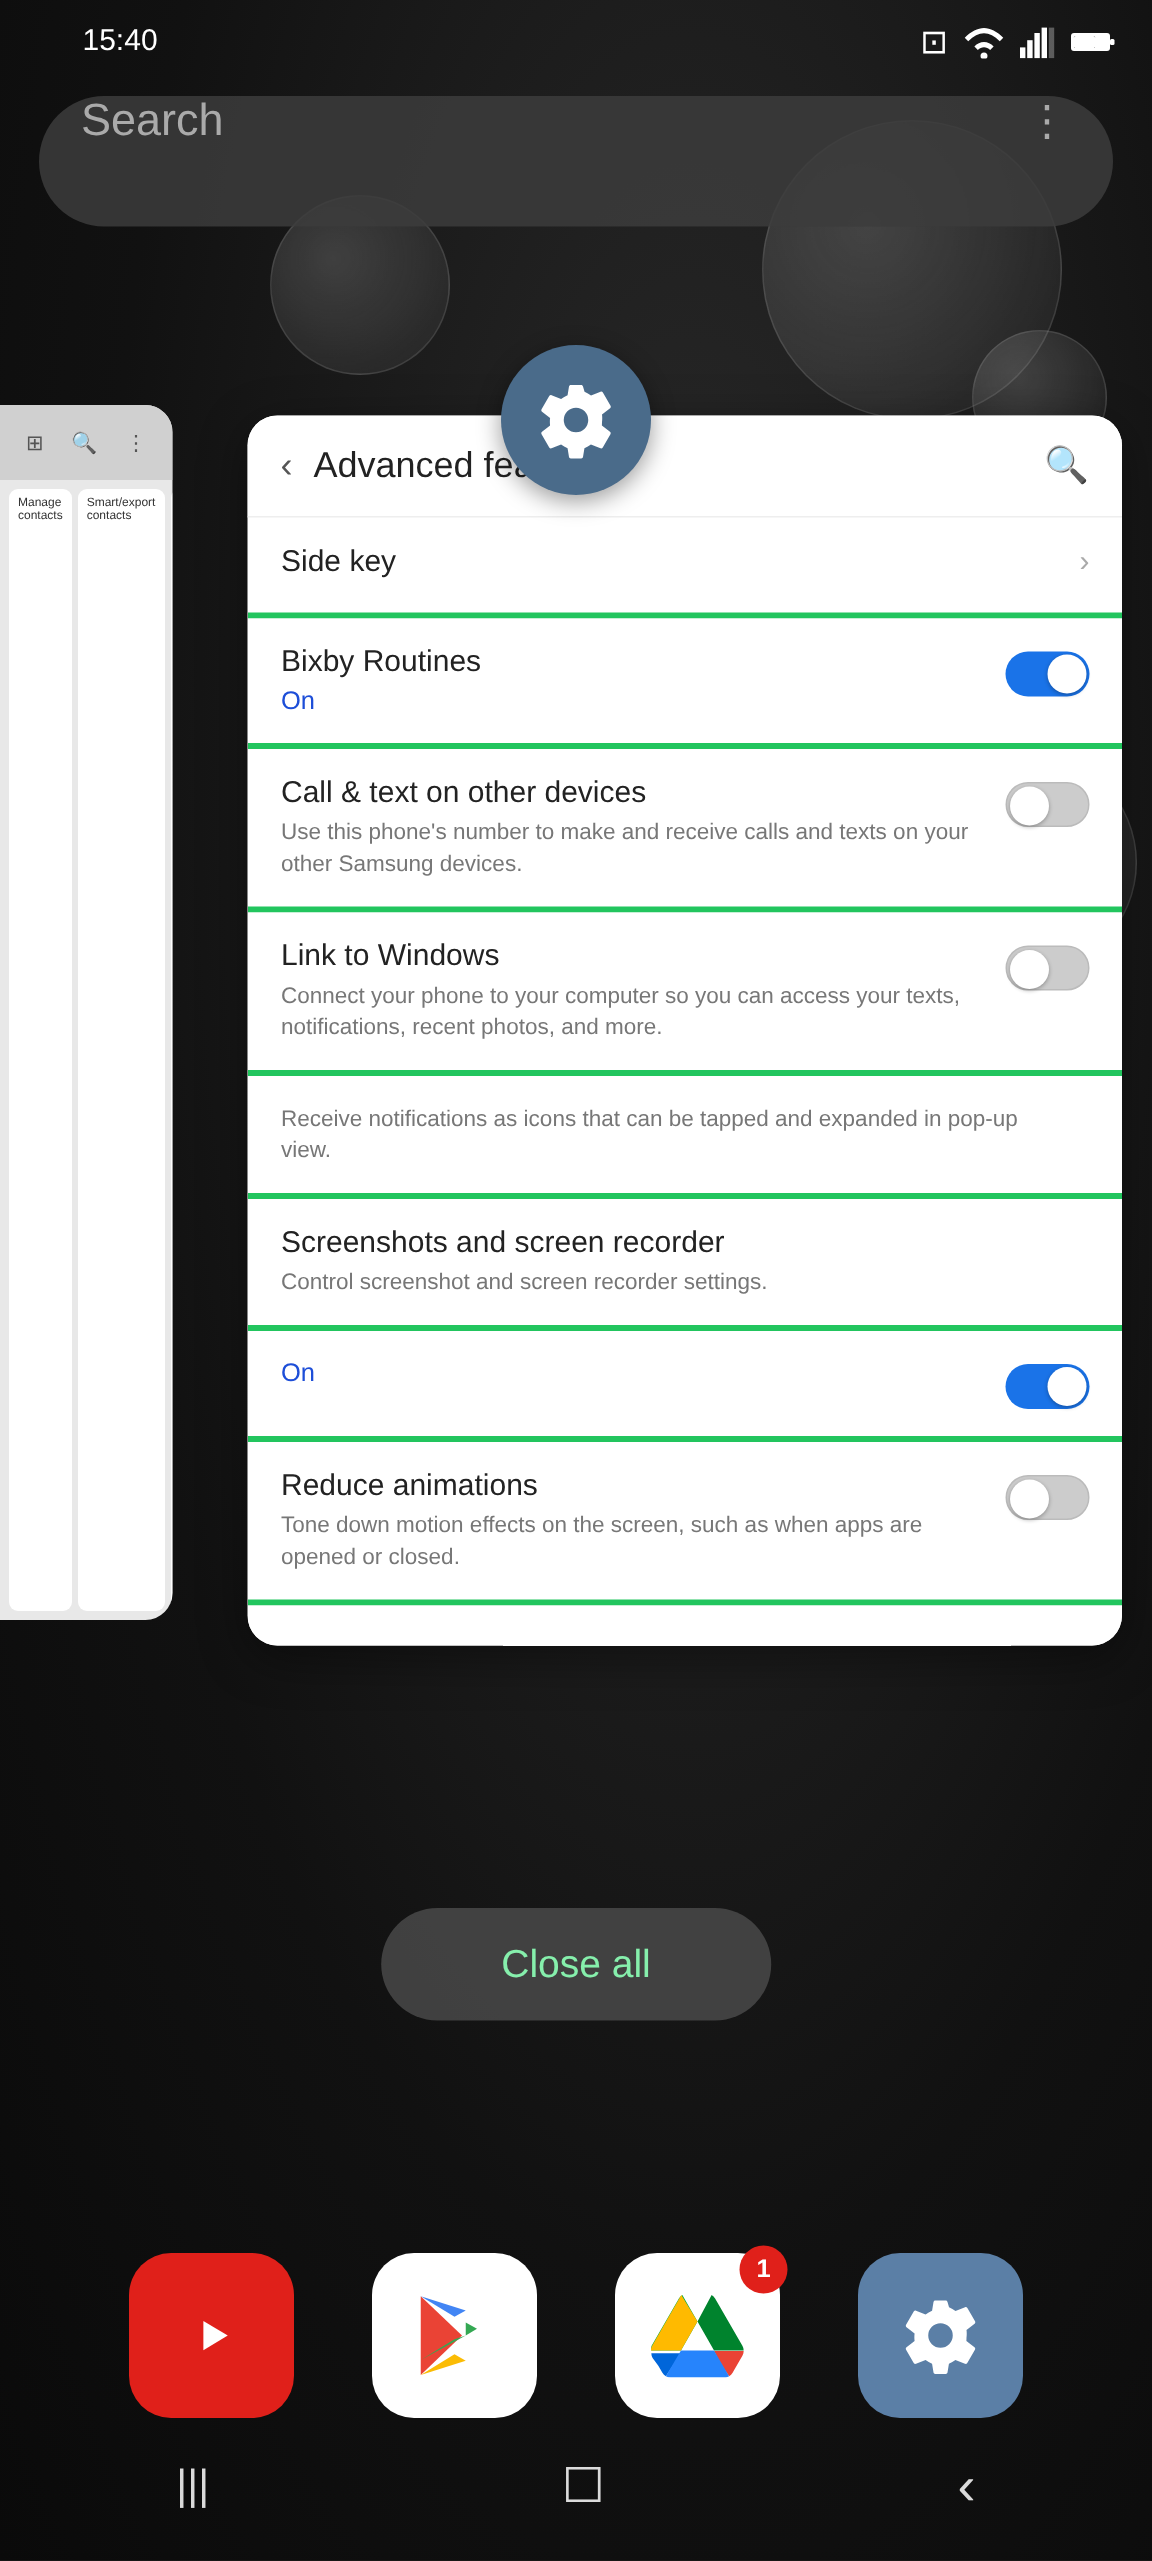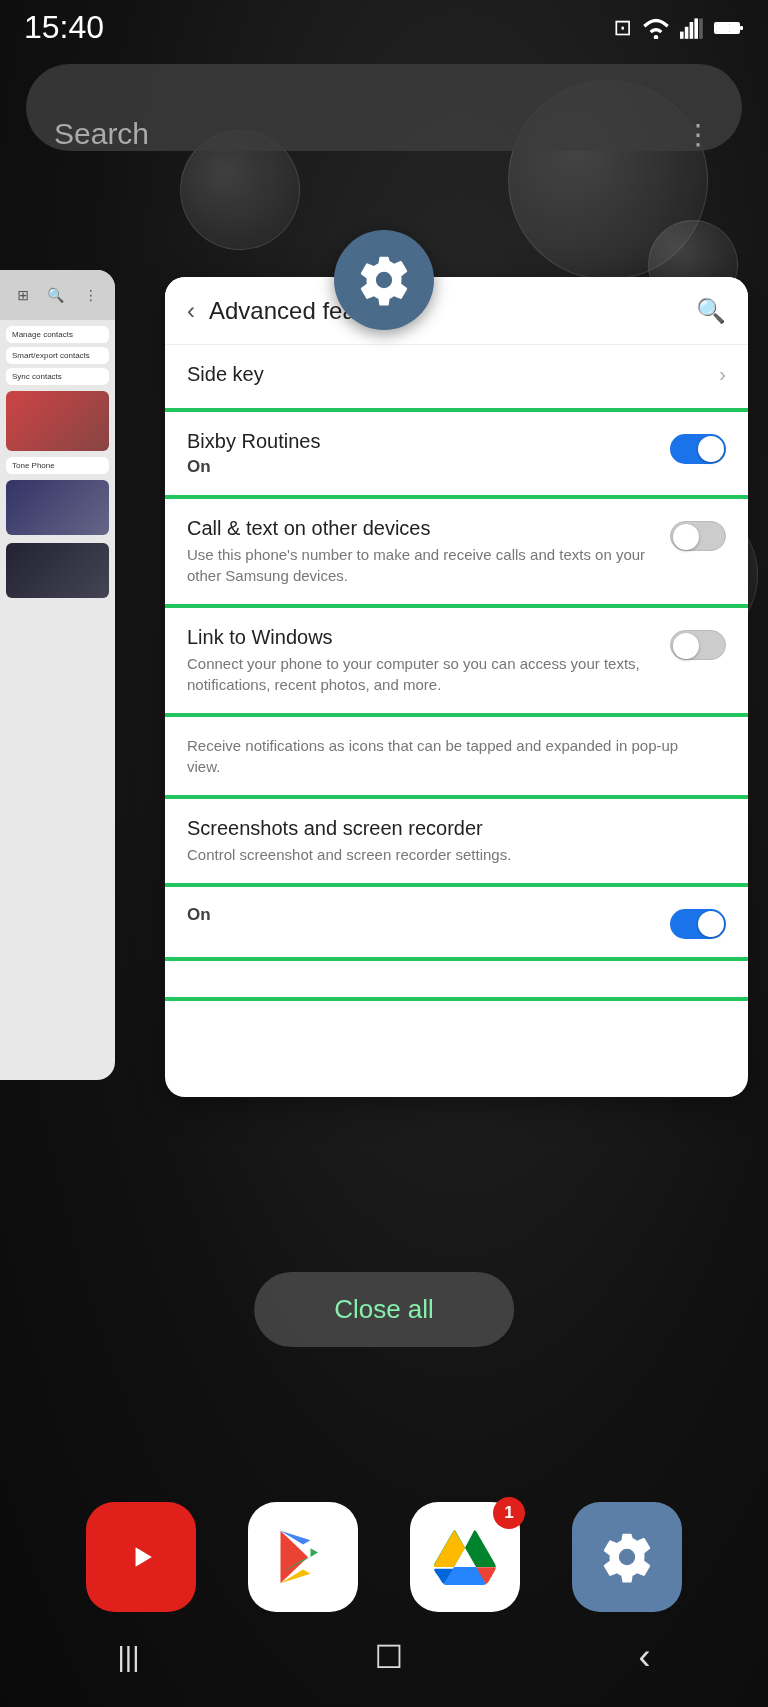--- a/index.html
+++ b/index.html
@@ -36,43 +36,44 @@
       right: 0;
       height: 55px;
       display: flex;
       align-items: center;
       justify-content: space-between;
       padding: 0 24px;
       z-index: 10;
     }
     .status-time {
       color: white;
-      font-size: 32px;
+      font-size: 20px;
       font-weight: 500;
+      margin-left: 31px;
     }
     .status-icons {
       display: flex;
       align-items: center;
       gap: 10px;
     }
     .status-icons svg {
       fill: white;
     }
 
     
     .search-bar {
       position: absolute;
       top: 64px;
       left: 26px;
       right: 26px;
       height: 87px;
       background: rgba(60,60,60,0.85);
       border-radius: 44px;
       display: flex;
-      align-items: flex-end;
+      align-items: flex-start;
       padding: 0 28px;
       z-index: 10;
     }
     .search-text {
       flex: 1;
       color: #aaa;
       font-size: 30px;
     }
     .search-dots {
       color: #aaa;
@@ -98,21 +99,21 @@
       height: 50px;
       background: #d0d0d0;
       display: flex;
       align-items: center;
       justify-content: space-around;
       padding: 0 8px;
     }
     .recent-card-content {
       flex: 1;
       display: flex;
-      flex-direction: column;
+      flex-direction: row;
       gap: 4px;
       padding: 6px;
       overflow: hidden;
     }
     .card-item {
       background: white;
       border-radius: 6px;
       padding: 4px 6px;
       font-size: 8px;
       color: #333;
@@ -214,22 +215,22 @@
       font-weight: 400;
       margin-bottom: 4px;
     }
     .setting-subtitle {
       font-size: 15px;
       color: #777;
       line-height: 1.4;
     }
     .setting-on {
       font-size: 17px;
-      color: #404040;
-      font-weight: 700;
+      color: #1d4ed8;
+      font-weight: 400;
     }
 
     
     .toggle {
       width: 56px;
       height: 30px;
       border-radius: 15px;
       position: relative;
       flex-shrink: 0;
       margin-top: 4px;
@@ -471,20 +472,29 @@
 
     <div class="setting-item">
       <div class="setting-item-text">
         <div class="setting-on">On</div>
       </div>
       <div class="toggle toggle-on">
         <div class="toggle-thumb"></div>
       </div>
     </div>
 
+    <div class="setting-item">
+      <div class="setting-item-text">
+        <div class="setting-title">Reduce animations</div>
+        <div class="setting-subtitle">Tone down motion effects on the screen, such as when apps are opened or closed.</div>
+      </div>
+      <div class="toggle toggle-off">
+        <div class="toggle-thumb"></div>
+      </div>
+    </div>
 
     <div class="setting-item">
       
       
     </div>
 
   </div>
 </div>
 
 <button class="close-all-btn">Close all</button>

